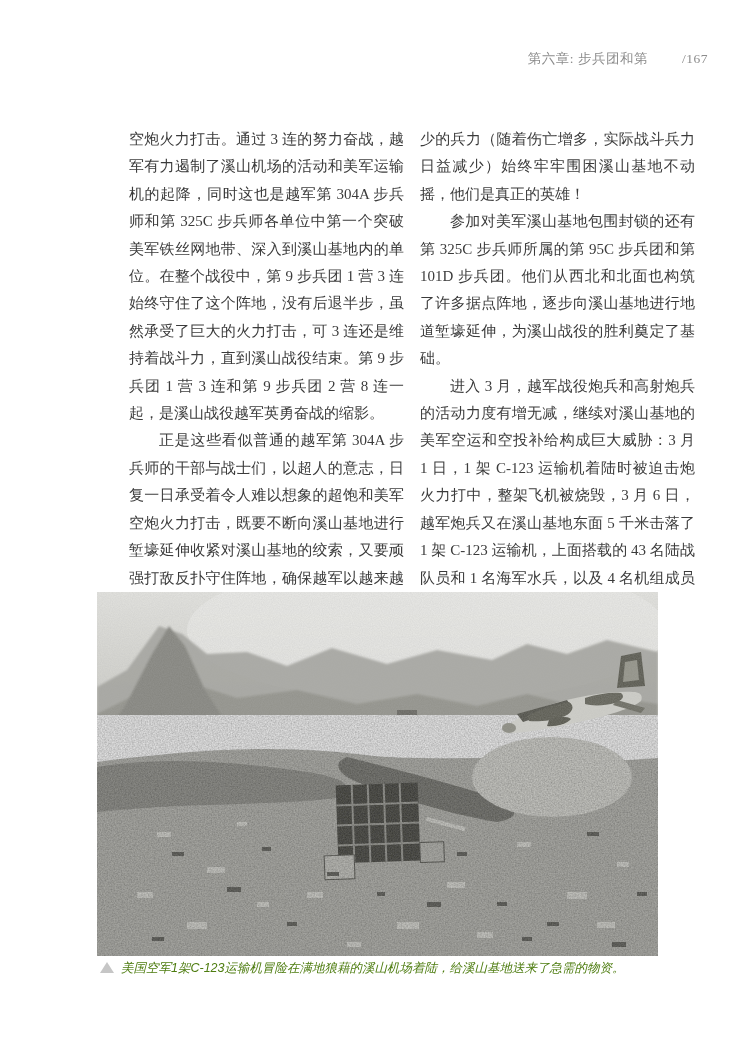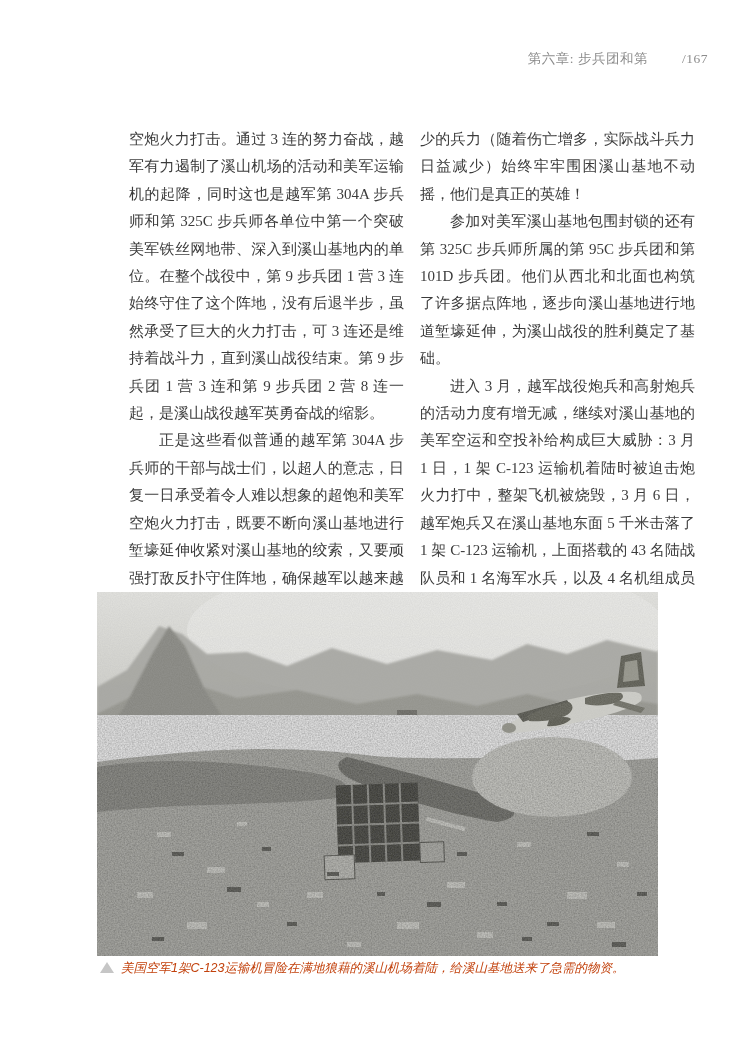--- a/index.html
+++ b/index.html
@@ -31,21 +31,21 @@
   .photo{
     position:absolute;left:97px;top:592px;width:561px;height:364px;
     background:#c9c9c3;overflow:hidden;
   }
   .photo svg{display:block;width:561px;height:364px;}
 
   
   .caption{
     position:absolute;left:100px;top:960px;width:560px;
     font-family:"Liberation Sans","DejaVu Sans",sans-serif;
-    font-style:italic;font-size:12.5px;line-height:17px;color:#c2410c;
+    font-style:italic;font-size:12.5px;line-height:17px;color:#4d7c0f;
     white-space:nowrap;
   }
   .caption .tri{
     display:inline-block;width:0;height:0;margin-right:7px;vertical-align:-1px;
     border-left:7px solid transparent;border-right:7px solid transparent;
     border-bottom:11px solid #c6c6c6;
   }
 </style>
 </head>
 <body>

